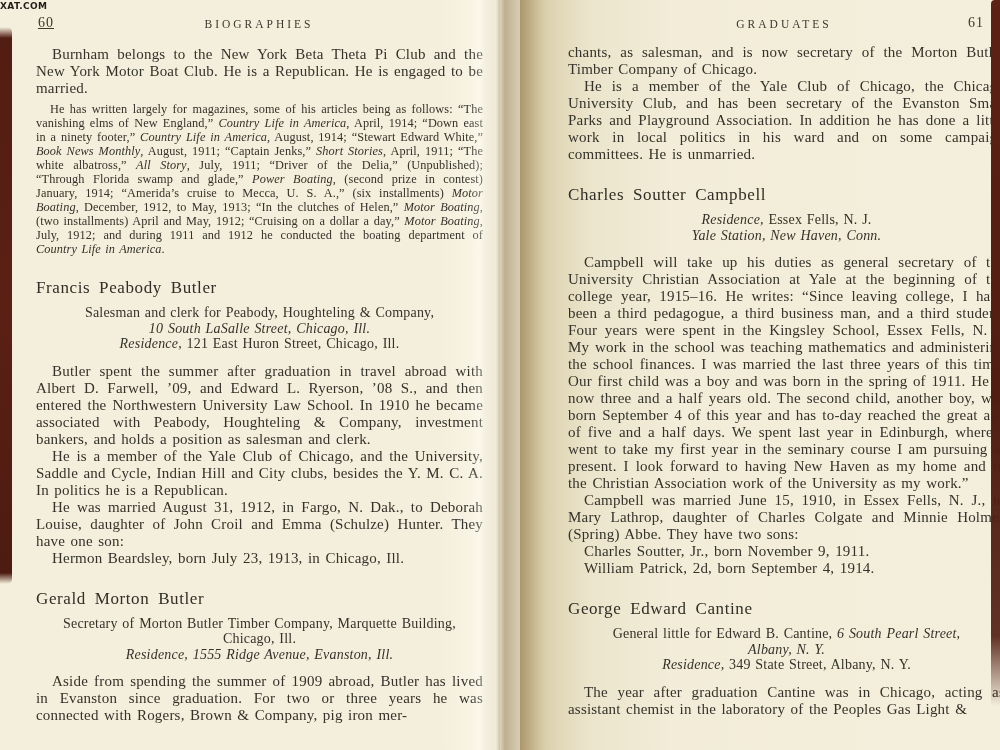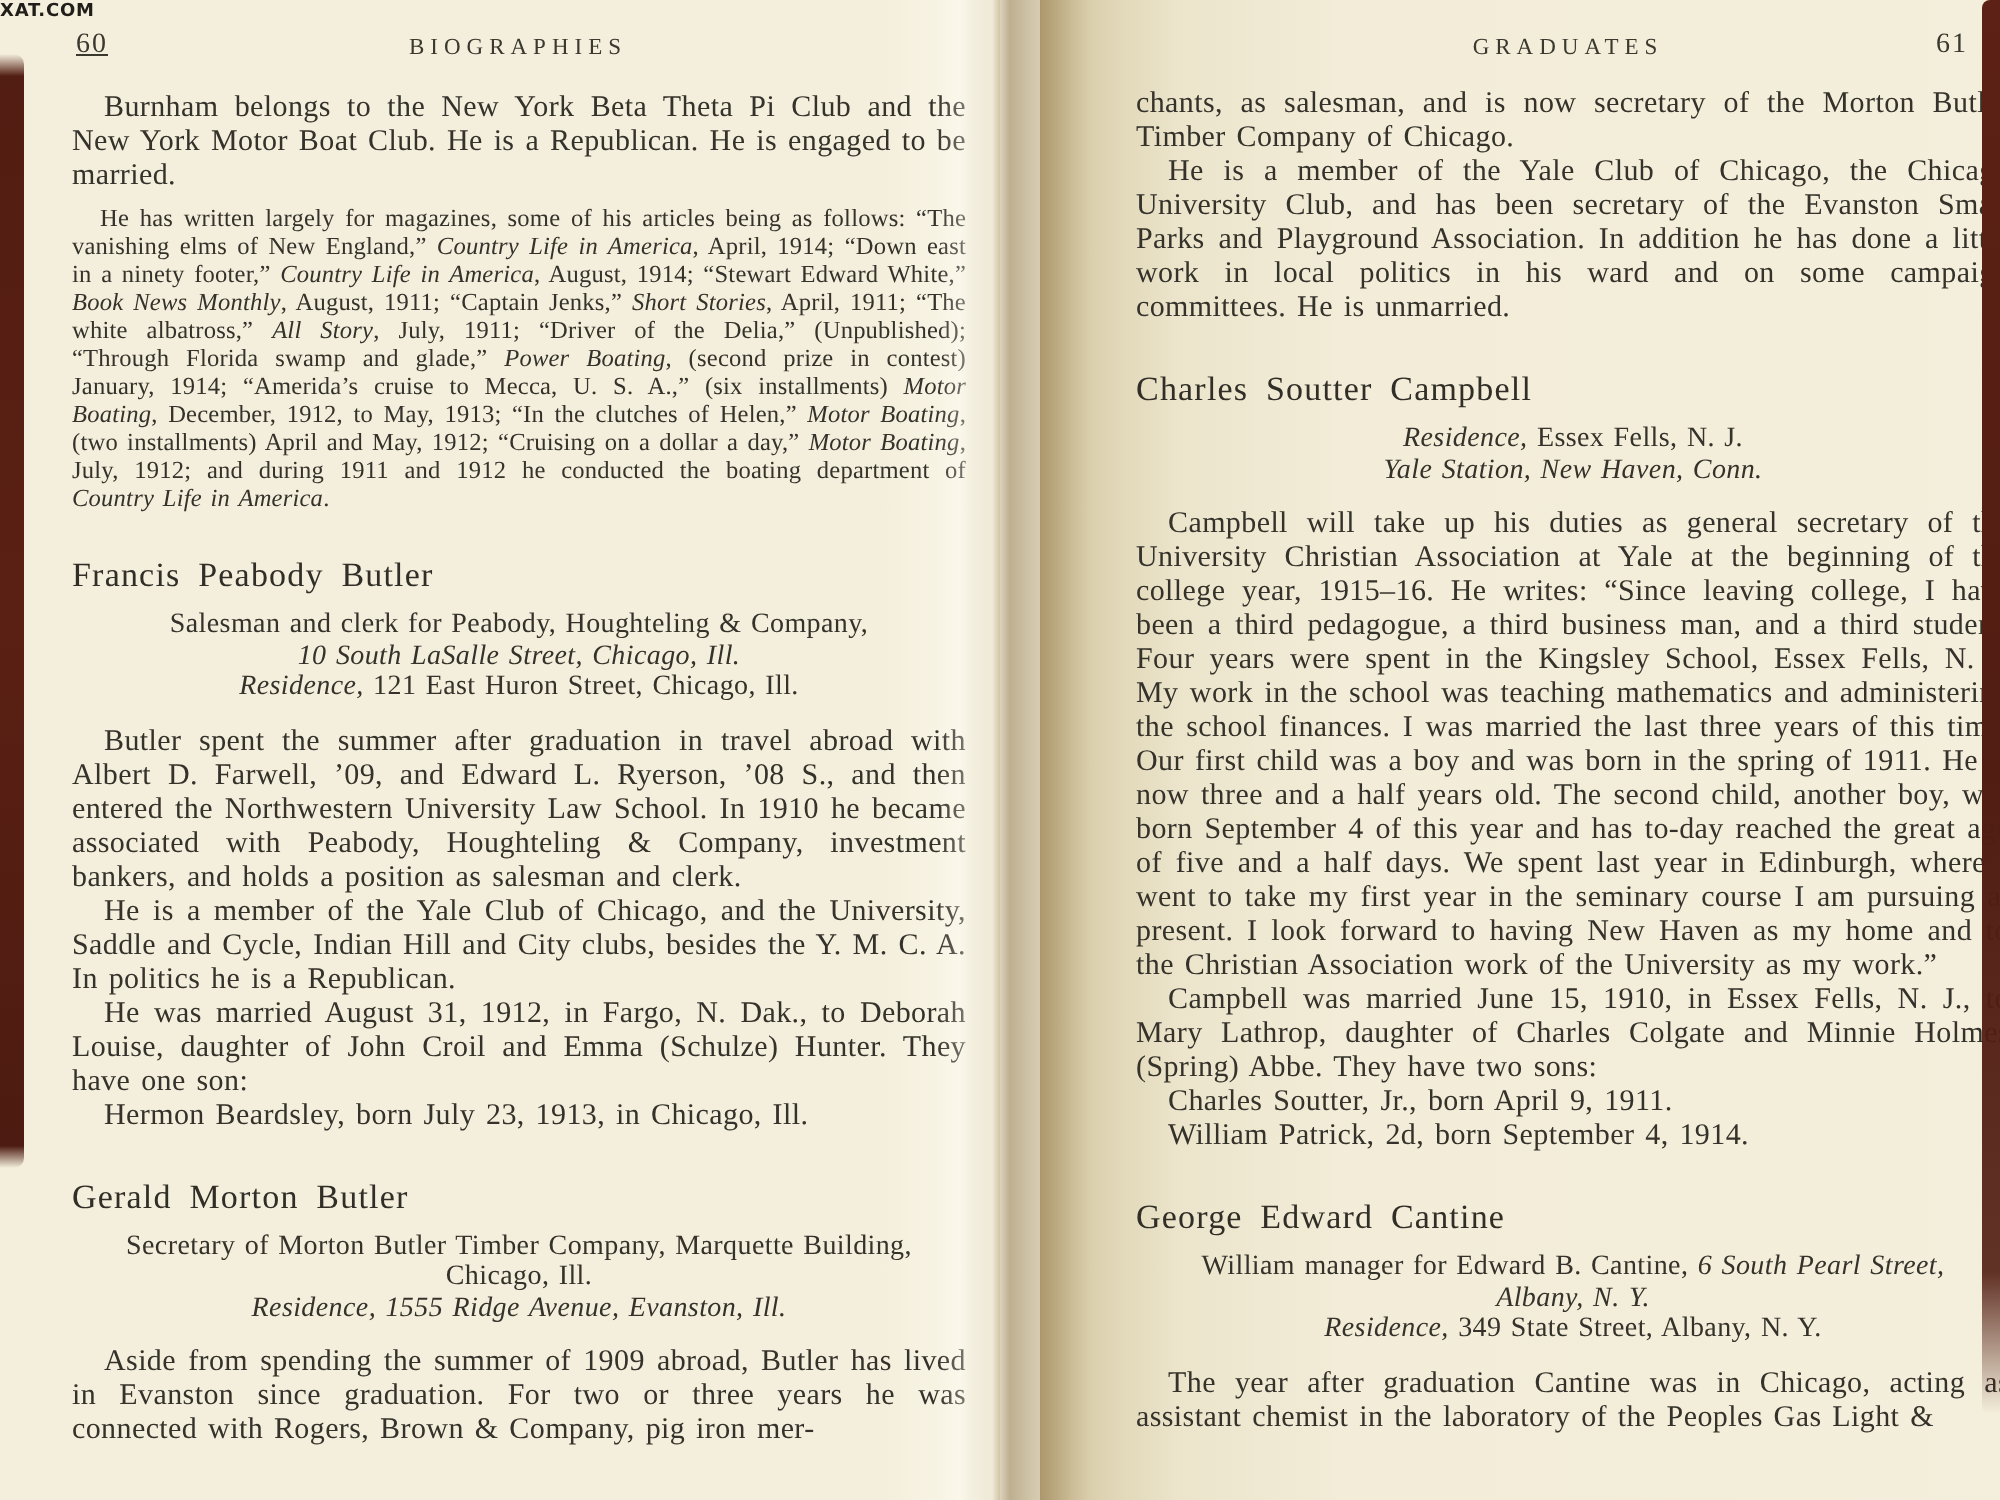--- a/index.html
+++ b/index.html
@@ -107,24 +107,24 @@
     <div class="running-header">GRADUATES</div>
     <div class="pagenum pagenum-right">61</div>
     <div class="col col-right">
         <div class="blk paragraph noindent"><span>chants, as salesman, and is now secretary of the Morton Butler Timber Company of Chicago.</span></div>
         <div class="blk paragraph"><span>He is a member of the Yale Club of Chicago, the Chicago University Club, and has been secretary of the Evanston Small Parks and Playground Association. In addition he has done a little work in local politics in his ward and on some campaign committees. He is unmarried.</span></div>
         <div class="blk heading">Charles Soutter Campbell</div>
         <div class="blk center_line"><i>Residence,</i><span> Essex Fells, N. J.</span></div>
         <div class="blk center_line"><i>Yale Station, New Haven, Conn.</i></div>
         <div class="blk paragraph"><span>Campbell will take up his duties as general secretary of the University Christian Association at Yale at the beginning of the college year, 1915–16. He writes: “Since leaving college, I have been a third pedagogue, a third business man, and a third student. Four years were spent in the Kingsley School, Essex Fells, N. J. My work in the school was teaching mathematics and administering the school finances. I was married the last three years of this time. Our first child was a boy and was born in the spring of 1911. He is now three and a half years old. The second child, another boy, was born September 4 of this year and has to-day reached the great age of five and a half days. We spent last year in Edinburgh, where I went to take my first year in the seminary course I am pursuing at present. I look forward to having New Haven as my home and to the Christian Association work of the University as my work.”</span></div>
         <div class="blk paragraph"><span>Campbell was married June 15, 1910, in Essex Fells, N. J., to Mary Lathrop, daughter of Charles Colgate and Minnie Holmes (Spring) Abbe. They have two sons:</span></div>
-        <div class="blk paragraph"><span>Charles Soutter, Jr., born April 9, 1911.</span></div>
+        <div class="blk paragraph"><span>Charles Soutter, Jr., born November 9, 1911.</span></div>
         <div class="blk paragraph"><span>William Patrick, 2d, born September 4, 1914.</span></div>
         <div class="blk heading">George Edward Cantine</div>
-        <div class="blk center_line"><span>William manager for Edward B. Cantine, </span><i>6 South Pearl Street,</i></div>
+        <div class="blk center_line"><span>General little for Edward B. Cantine, </span><i>6 South Pearl Street,</i></div>
         <div class="blk center_line"><i>Albany, N. Y.</i></div>
         <div class="blk center_line"><i>Residence,</i><span> 349 State Street, Albany, N. Y.</span></div>
         <div class="blk paragraph"><span>The year after graduation Cantine was in Chicago, acting as assistant chemist in the laboratory of the Peoples Gas Light &amp;</span></div>
       </div>
   </div>
 
   <div class="gutter-shadow"></div>
   <div class="edge-strip-left"></div>
   <div class="edge-strip-right"></div>
   <div class="watermark">XAT.COM</div>

